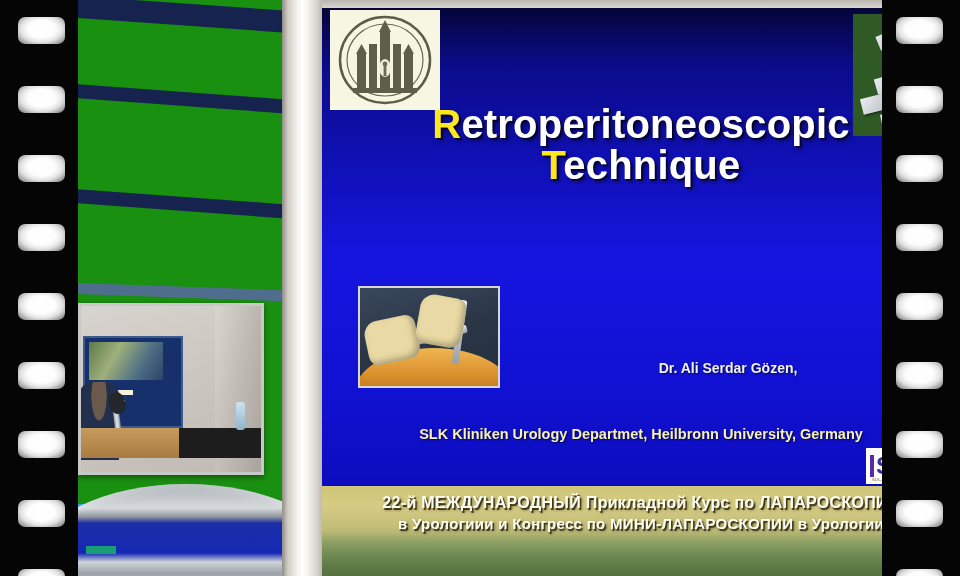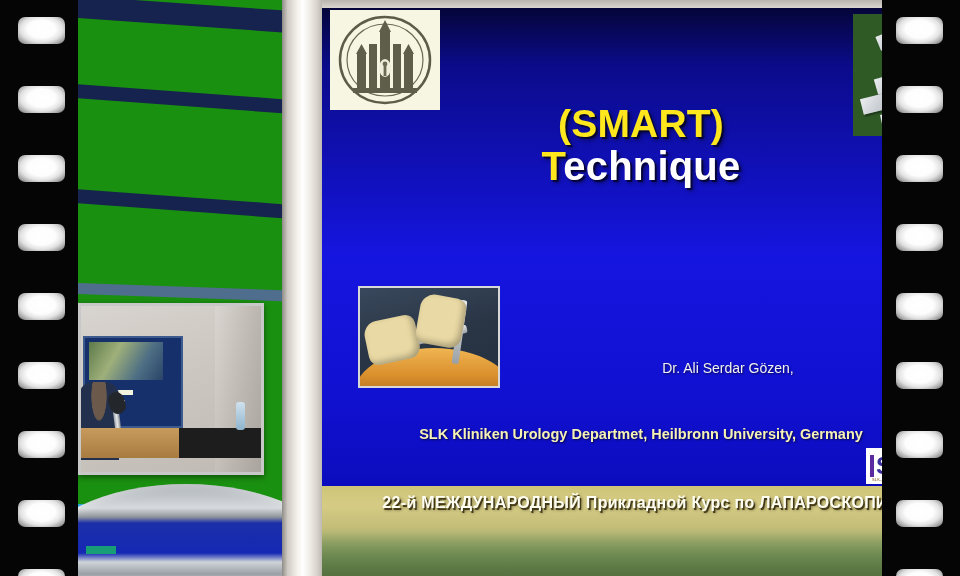--- a/index.html
+++ b/index.html
@@ -301,21 +301,21 @@
   .sp-i2    { left: 96px; top: 12px; width: 7px;  height: 64px; transform: rotate(8deg); }
 
   .author {
     position: absolute;
     left: 186px;
     top: 352px;
     width: 440px;
     text-align: center;
     color: #f2f2f2;
     font-size: 14px;
-    font-weight: 400;
+    font-weight: 700;
     text-shadow: 1px 1px 2px rgba(0,0,0,.6);
   }
   .affil {
     position: absolute;
     left: 0; right: 0;
     top: 418px;
     text-align: center;
     color: #f6f2b6;
     font-size: 14.5px;
     font-weight: bold;
@@ -440,21 +440,21 @@
         <div class="trees"></div>
         <div class="bld" style="left:24px;top:16px;width:34px;height:15px;transform:rotate(-22deg)"></div>
         <div class="bld" style="left:38px;top:36px;width:44px;height:14px;transform:rotate(-18deg)"></div>
         <div class="bld" style="left:22px;top:58px;width:52px;height:16px;transform:rotate(-16deg)"></div>
         <div class="bld" style="left:8px;top:78px;width:58px;height:16px;transform:rotate(-14deg)"></div>
         <div class="bld" style="left:28px;top:96px;width:46px;height:14px;transform:rotate(-12deg)"></div>
         <div class="orange"></div>
       </div>
 
       <div class="title-block">
-        <div class="t-line t-smart">(SMART)</div>
+        <div class="t-line t-l3"><span class="hl">R</span><span>etroperitoneoscopic</span></div>
         <div class="t-line t-l4"><span class="hl">T</span><span>echnique</span></div>
       </div>
 
       <div class="surgery-photo">
         <div class="sp-drape"></div>
         <div class="sp-skin"></div>
         <div class="sp-instr sp-i1"></div>
         <div class="sp-instr sp-i2"></div>
         <div class="sp-hand sp-h1"></div>
         <div class="sp-hand sp-h2"></div>
@@ -467,20 +467,21 @@
         <div class="slk-bar"></div>
         <span class="slk-sl">SL</span>
         <span class="slk-k">K</span>
         <span class="slk-ki">-KI</span>
         <span class="slk-sub">SLK-Kliniken Heilbronn GmbH   Klinikum</span>
       </div>
     </div>
 
     <div class="banner">
       <div class="banner-row r1">22-й  МЕЖДУНАРОДНЫЙ Прикладной  Курс  по  ЛАПАРОСКОПИИ</div>
+      <div class="banner-row r2">в Урологиии и Конгресс по МИНИ-ЛАПАРОСКОПИИ в Урологии</div>
       <div class="banner-fade"></div>
     </div>
   </div>
 
   <div class="filmstrip right">
     <div class="perf" style="top:17px"></div>
     <div class="perf" style="top:86px"></div>
     <div class="perf" style="top:155px"></div>
     <div class="perf" style="top:224px"></div>
     <div class="perf" style="top:293px"></div>

